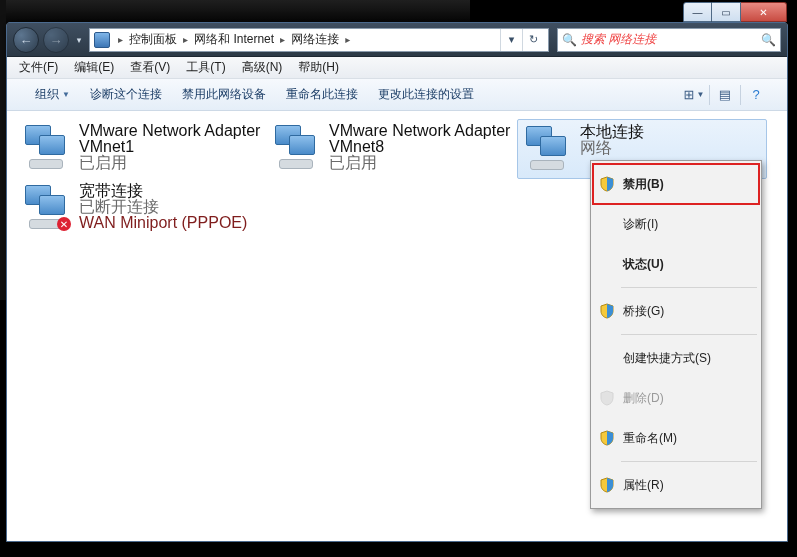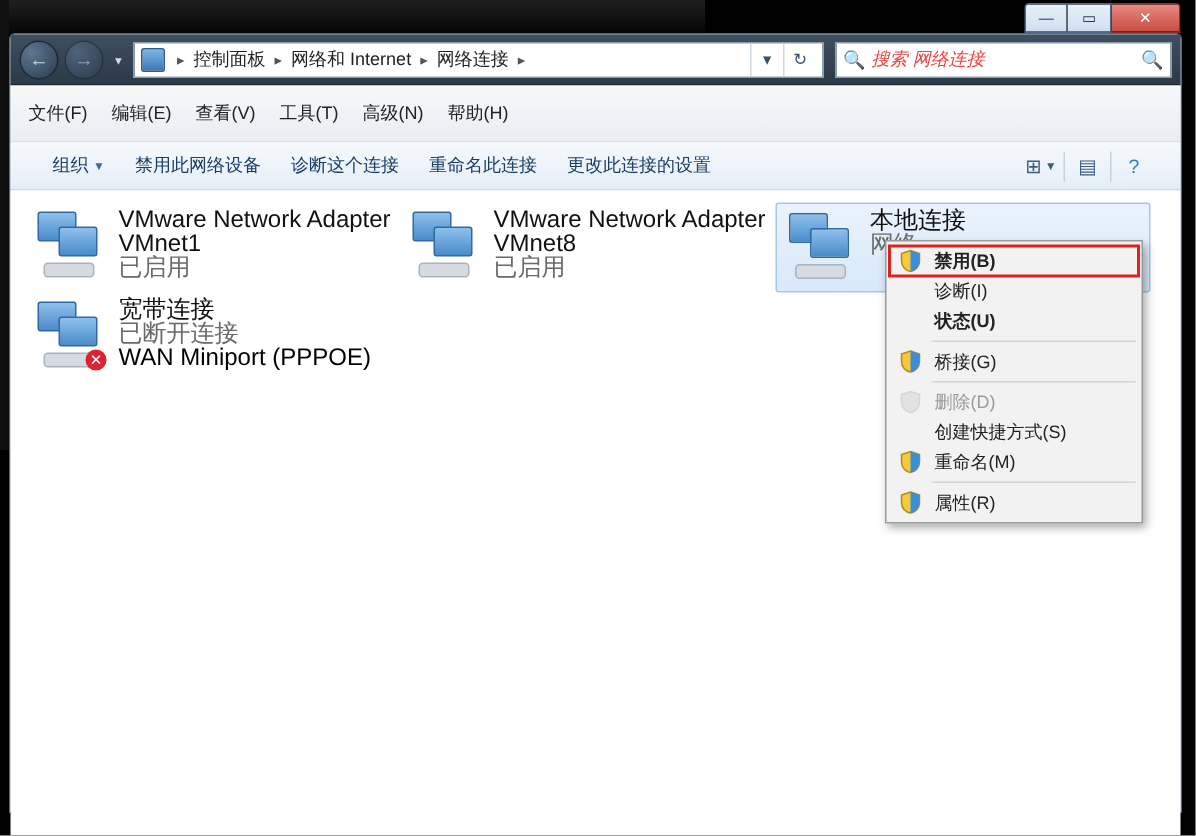--- a/index.html
+++ b/index.html
@@ -49,21 +49,21 @@
   .searchbox {
     width:224px; height:24px; background:#fff; border:1px solid #8a9bad; display:flex; align-items:center;
     padding:0 4px; margin-left:4px;
   }
   .searchbox .sicon { color:#6a7b8d; font-size:12px; margin-right:4px;}
   .searchbox .stext { color:#ef4444; font-size:12px; font-style:italic;}
   .searchbox .sgo { margin-left:auto; color:#4a6c9a; font-size:12px;}
 
   
   .menubar {
-    height:38px; background:linear-gradient(#f7f8fa,#e9edf2); border-bottom:1px solid #d9dfe6;
+    height:22px; background:linear-gradient(#f7f8fa,#e9edf2); border-bottom:1px solid #d9dfe6;
     display:flex; align-items:center; padding:0 4px; font-size:12px; color:#222;
   }
   .menubar span { padding:2px 8px; }
 
   
   .cmdbar {
     height:32px; background:linear-gradient(#f6f9fd,#e5eef8); border-bottom:1px solid #cdd9e6;
     display:flex; align-items:center; padding:0 18px; font-size:12px; color:#1b3d66;text-align:center;
   }
   .cmdbar .cmd { padding:4px 10px; display:flex; align-items:center; gap:3px;}
@@ -93,30 +93,30 @@
   .conn-icon .mon1{ left:2px; top:2px;}
   .conn-icon .mon2{ left:16px; top:12px;}
   .conn-icon .cable{
     position:absolute; left:6px; bottom:0; width:34px; height:10px; border-radius:3px;
     background:#d5dbe0; border:1px solid #a9b3bc;
   }
   .conn-icon .x { position:absolute; right:-2px; bottom:-2px; width:14px;height:14px; background:#d23; border-radius:50%; color:#fff; font-size:10px; display:flex;align-items:center;justify-content:center;}
   .conn-text { font-size:16px; line-height:16px; }
   .conn-text .t1 { color:#111; }
   .conn-text .t2 { color:#6a6a6a; }
-  .conn-text .t3 { color:#000000; }
+  .conn-text .t3 { color:#7f1d1d; }
 
   
   .ctxmenu {
     position:absolute; left:590px; top:160px; width:172px;
     background:#f2f2f2; border:1px solid #9b9b9b; box-shadow:2px 3px 6px rgba(0,0,0,.35);
     padding:3px 2px; font-size:12px;
   }
   .ctxmenu .row {
-    height:20px; display:flex; align-items:center; padding:0 10px 0 30px; position:relative; color:#222;
+    height:40px; display:flex; align-items:center; padding:0 10px 0 30px; position:relative; color:#222;
   }
   .ctxmenu .row.disabled { color:#9a9a9a; }
   .ctxmenu .sep { height:1px; background:#d4d4d4; margin:3px 2px 3px 28px; }
   .ctxmenu .shield {
     position:absolute; left:6px; width:16px; height:16px;
   }
   .ctxmenu .shield svg { width:16px; height:16px; display:block;}
   .ctxmenu .row.highlight {
     outline:2px solid #d22; outline-offset:-1px;
   }
@@ -176,22 +176,22 @@
     <span>工具(T)</span>
     <span>高级(N)</span>
     <span>帮助(H)</span>
   </div>
 
   <div class="cmdbar">
     <div class="cmd">
         <span>组织</span>
         <span class="tri">▼</span>
       </div>
+    <div class="cmd">诊断这个连接</div>
     <div class="cmd">禁用此网络设备</div>
-    <div class="cmd">诊断这个连接</div>
     <div class="cmd">重命名此连接</div>
     <div class="cmd">更改此连接的设置</div>
     <div class="spacer"></div>
     <div class="iconbtn">⊞<span class="tri" style="font-size:8px;margin-left:2px">▼</span></div>
     <div class="sep"></div>
     <div class="iconbtn">▤</div>
     <div class="sep"></div>
     <div class="iconbtn" style="color:#2a7bd1">?</div>
   </div>
 
@@ -271,32 +271,32 @@
   <div class="row">
     <span class="shield">
       <svg viewBox="0 0 16 16">
           <path d="M8 1 L14 3 V8 C14 12 11 14.5 8 15 C5 14.5 2 12 2 8 V3 Z" fill="#f5c93b" stroke="#b58a12"></path>
           <path d="M8 1 L14 3 V8 C14 12 11 14.5 8 15 Z" fill="#3b8fd6"></path>
         </svg>
     </span>
     <span>桥接(G)</span>
   </div>
   <div class="sep"></div>
+  <div class="row">
+    <span>创建快捷方式(S)</span>
+  </div>
   <div class="row disabled">
     <span class="shield" style="opacity:.4">
       <svg viewBox="0 0 16 16">
           <path d="M8 1 L14 3 V8 C14 12 11 14.5 8 15 C5 14.5 2 12 2 8 V3 Z" fill="#ccc" stroke="#aaa"></path>
         </svg>
     </span>
     <span>删除(D)</span>
   </div>
   <div class="row">
-    <span>创建快捷方式(S)</span>
-  </div>
-  <div class="row">
     <span class="shield">
       <svg viewBox="0 0 16 16">
           <path d="M8 1 L14 3 V8 C14 12 11 14.5 8 15 C5 14.5 2 12 2 8 V3 Z" fill="#f5c93b" stroke="#b58a12"></path>
           <path d="M8 1 L14 3 V8 C14 12 11 14.5 8 15 Z" fill="#3b8fd6"></path>
         </svg>
     </span>
     <span>重命名(M)</span>
   </div>
   <div class="sep"></div>
   <div class="row">

